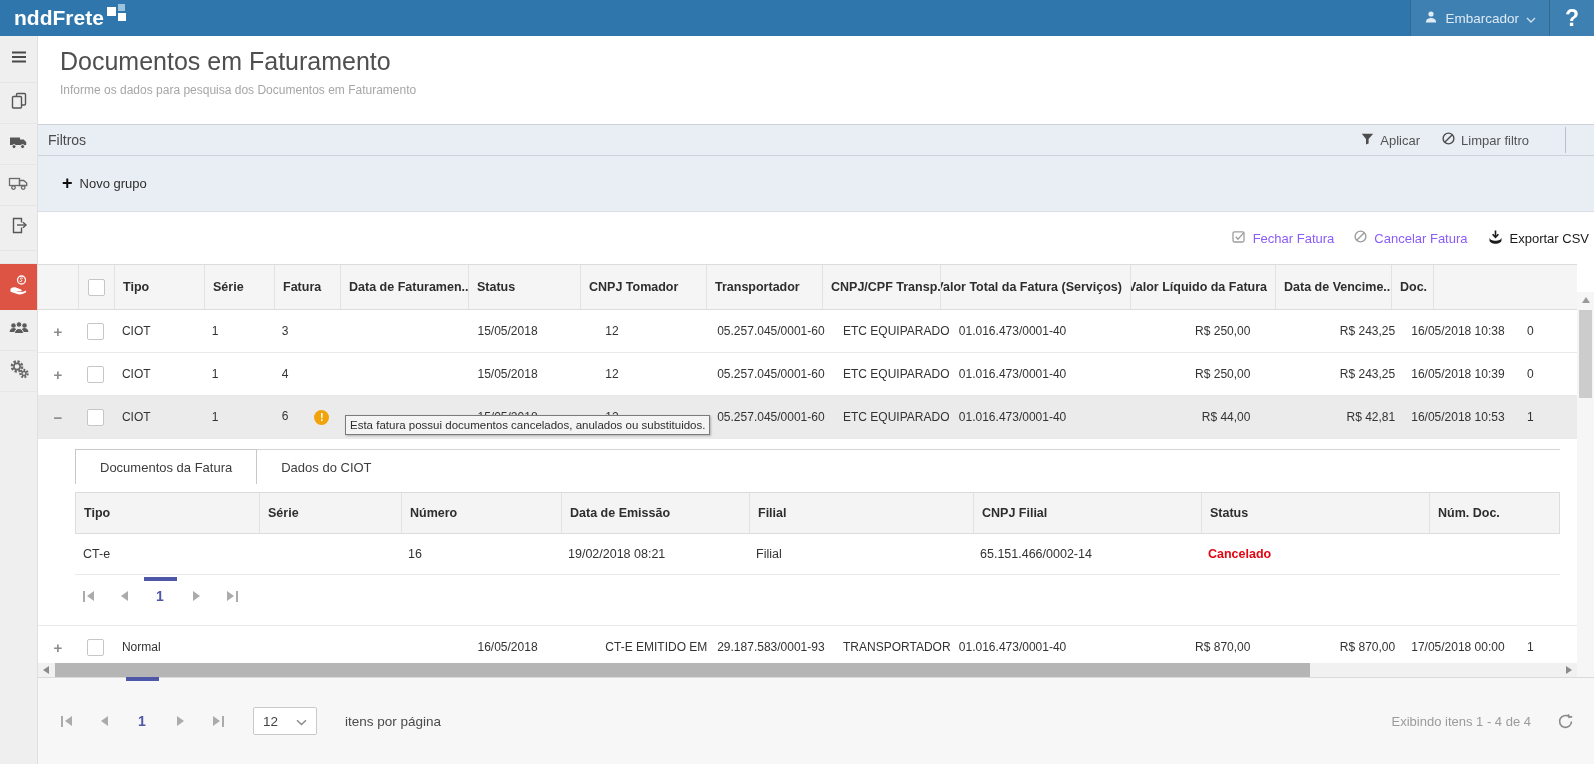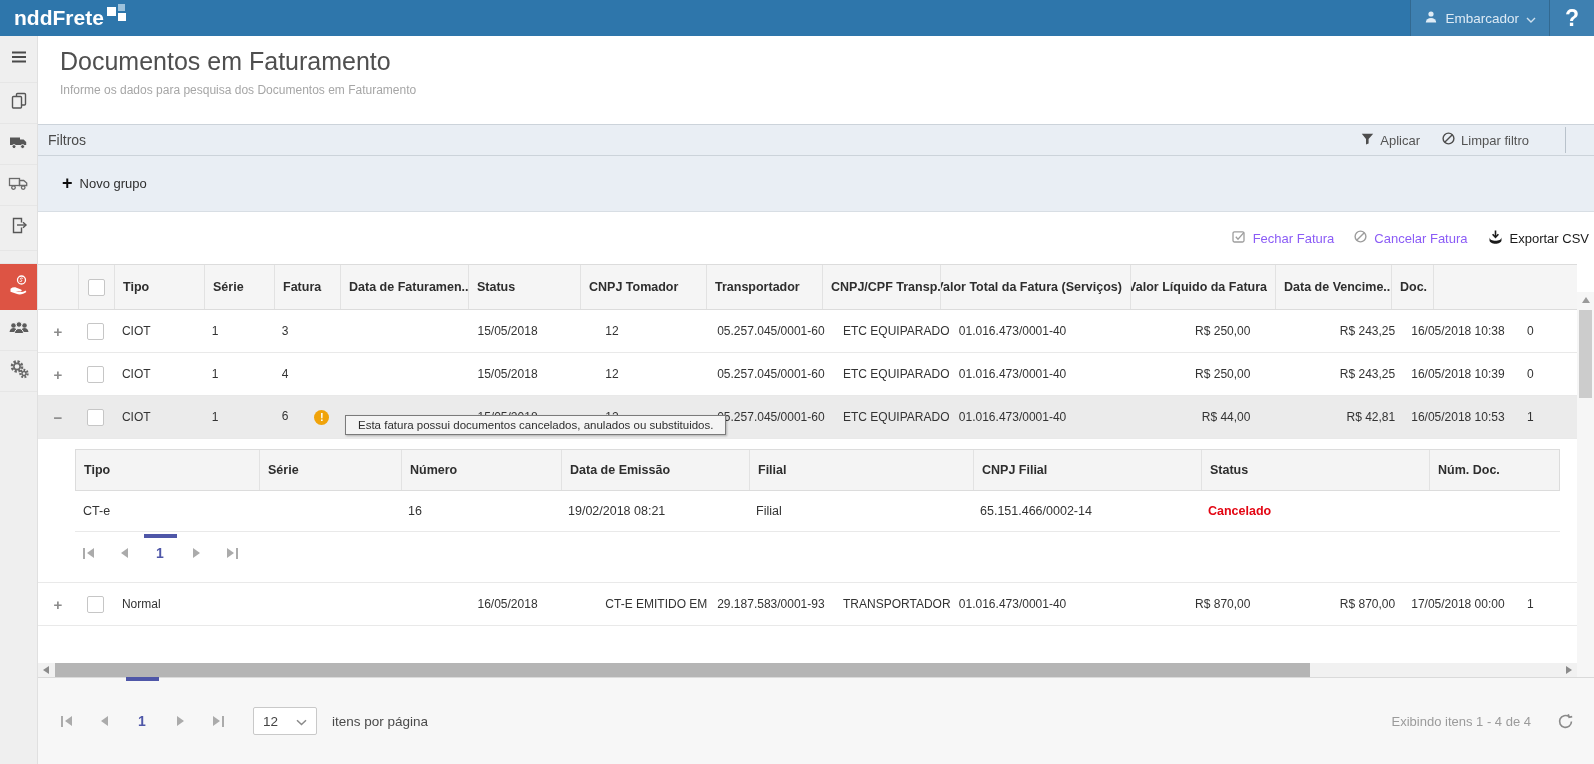--- a/index.html
+++ b/index.html
@@ -70,21 +70,21 @@
   .expander{display:inline-block;width:16px;color:#8b8b8b;font-size:15px;font-weight:bold;cursor:pointer;}
   .expander.plus::before{content:"+";}
   .expander.minus::before{content:"−";}
   .cb{width:15px;height:15px;border:1px solid #c6c6c6;border-radius:2px;background:#fff;cursor:pointer;}
   .warn-ico{display:inline-flex;width:15px;height:15px;margin-left:26px;border-radius:50%;background:#f0a30a;
             color:#fff;font-size:11px;font-weight:bold;align-items:center;justify-content:center;vertical-align:middle;cursor:pointer;}
   .warn-ico::before{content:"!";}
 
   
   .tooltip{position:absolute;left:307px;top:379px;z-index:40;background:#f4f4f4;border:1px solid #7b7b7b;
-           box-shadow:1px 1px 2px rgba(0,0,0,.25);padding:3px 12px;font-size:11.5px;color:#2e2e2e;white-space:nowrap;}
+           box-shadow:1px 1px 2px rgba(0,0,0,.25);padding:3px 4px;font-size:11.5px;color:#2e2e2e;white-space:nowrap;}
 
   
   .detail{margin:10px 17px 10px 37px;}
   .tabs{display:flex;align-items:stretch;height:34px;border-top:1px solid #d4d4d4;}
   .tab{display:flex;align-items:center;justify-content:center;padding:0 24px;font-size:13px;color:#3d3d3d;cursor:pointer;}
   .tab.active{margin-top:-1px;background:#fff;border:1px solid #c9c9c9;border-bottom:none;}
   .itable{margin-top:8px;}
   .ithead{display:flex;align-items:center;height:42px;background:#f4f4f4;border:1px solid #dcdcdc;
           box-sizing:border-box;font-weight:bold;font-size:12.5px;color:#2e2e2e;}
   .ithead .cell{align-self:stretch;display:flex;align-items:center;border-left:1px solid #e2e2e2;}
@@ -123,21 +123,21 @@
   .hs-thumb{position:absolute;left:17px;top:0;width:1255px;height:14px;background:#b5b5b5;cursor:pointer;}
 
   
   .bottom-bar{position:absolute;left:0;right:0;top:641px;bottom:0;background:#f7f7f7;border-top:1px solid #dadada;
               display:flex;align-items:center;padding:0 20px 0 15px;box-sizing:border-box;z-index:10;}
   .bpager{display:flex;align-items:center;}
   .bottom-bar .indicator{left:88px;top:-1px;}
   .page-size{display:flex;align-items:center;justify-content:space-between;width:64px;height:28px;margin-left:10px;
              padding:0 9px;box-sizing:border-box;background:#fff;border:1px solid #c9c9c9;border-radius:2px;
              font-size:13.5px;color:#444;cursor:pointer;}
-  .per-page{margin-left:15px;font-size:13.5px;color:#4a4a4a;}
+  .per-page{margin-left:28px;font-size:13.5px;color:#4a4a4a;}
   .summary{margin-left:auto;font-size:13px;color:#9b9b9b;}
   .refresh{margin-left:26px;display:flex;align-items:center;cursor:pointer;}
 </style>
 </head>
 <body>
 
 <div class="app">
 
   <div class="topbar">
     <div class="brand">
@@ -395,20 +395,24 @@
         <div class="cell col-transp">ETC EQUIPARADO</div>
         <div class="cell col-cnpjtr">01.016.473/0001-40</div>
         <div class="cell col-vtotal">R$ 44,00</div>
         <div class="cell col-vliq">R$ 42,81</div>
         <div class="cell col-dvenc">16/05/2018 10:53</div>
         <div class="cell col-doc">1</div>
         <div class="cell col-fill"></div>
       </div>
 
       <div class="detail">
+        <div class="tabs">
+          <div class="tab active">Documentos da Fatura</div>
+          <div class="tab">Dados do CIOT</div>
+        </div>
         <div class="itable">
           <div class="ithead">
             <div class="cell icol-tipo">Tipo</div>
             <div class="cell icol-serie">Série</div>
             <div class="cell icol-num">Número</div>
             <div class="cell icol-demissao">Data de Emissão</div>
             <div class="cell icol-filial">Filial</div>
             <div class="cell icol-cnpjf">CNPJ Filial</div>
             <div class="cell icol-status">Status</div>
             <div class="cell icol-numdoc">Núm. Doc.</div>

